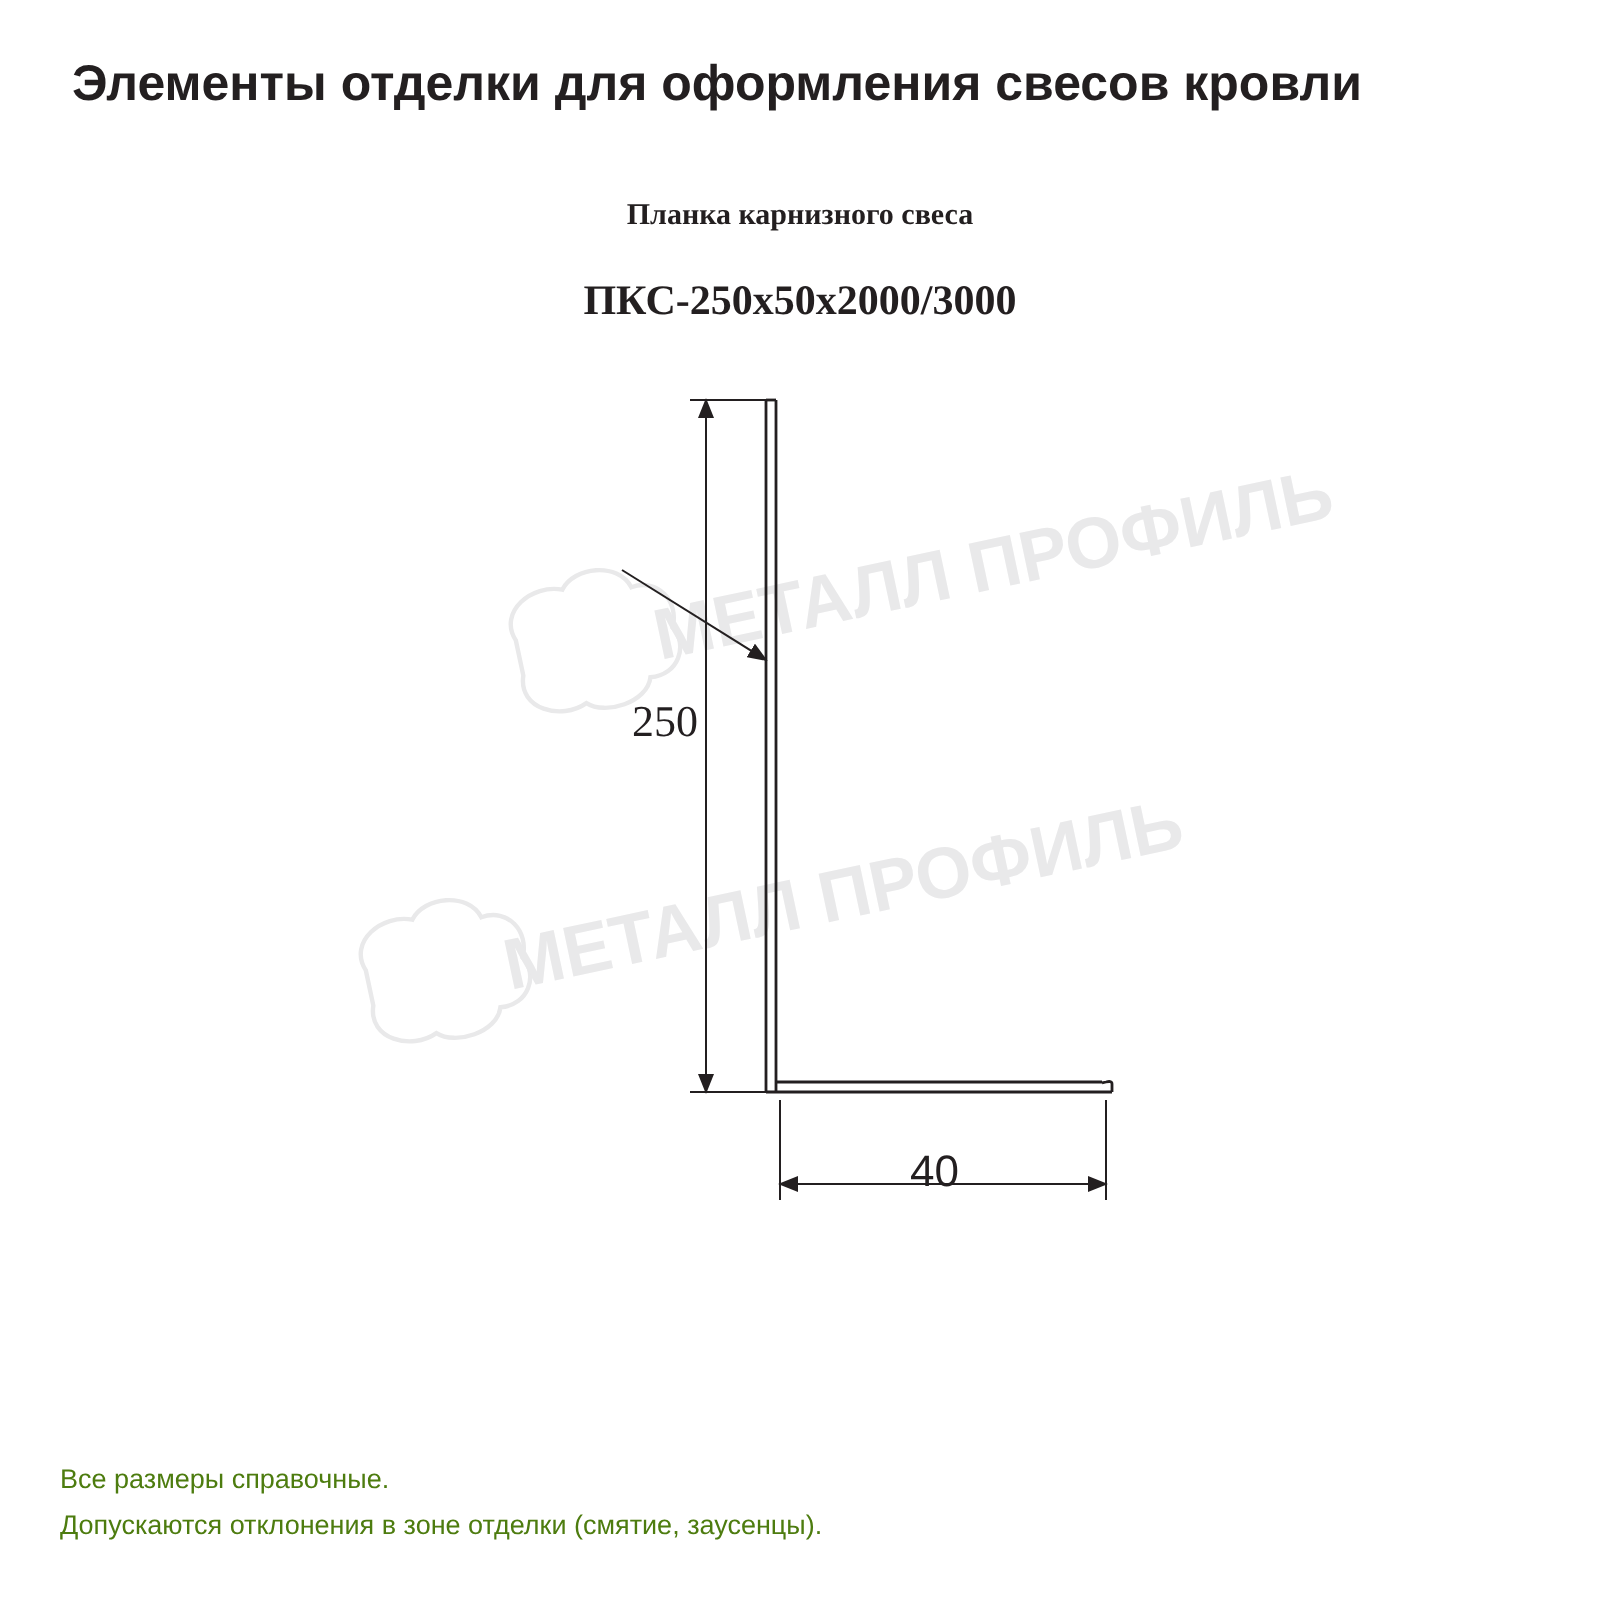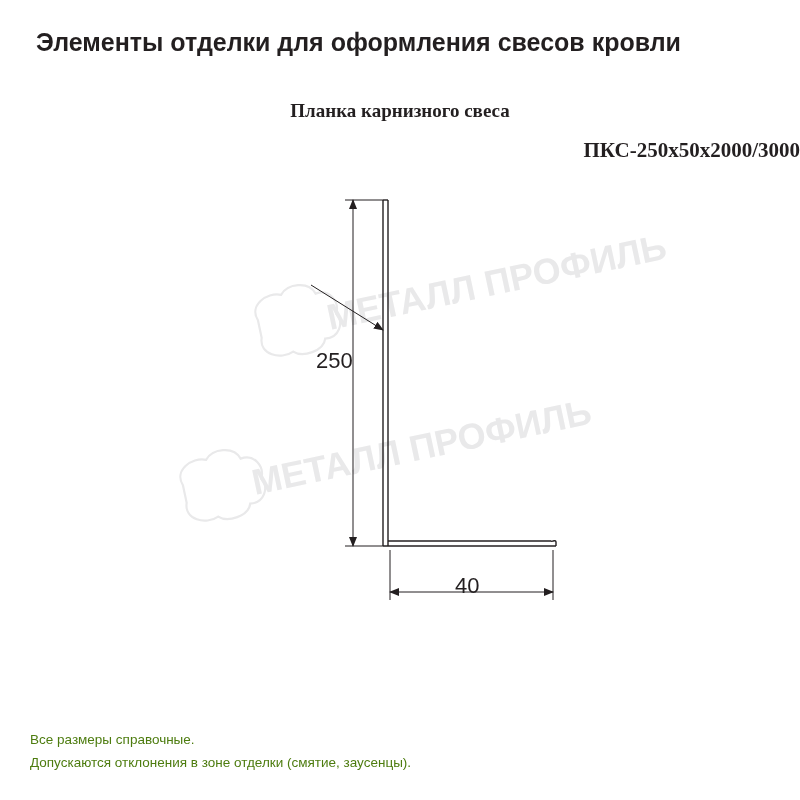--- a/index.html
+++ b/index.html
@@ -34,32 +34,32 @@
     color: #231f20;
     padding-left: 36px;
   }
 
   .subtitle {
     position: absolute;
     top: 100px;
     left: 0;
     width: 800px;
     text-align: center;
-    font-size: 19px;
+    font-size: 15px;
     font-weight: bold;
     font-family: "Liberation Serif", serif;
     color: #231f20;
   }
 
   .code {
     position: absolute;
     top: 138px;
     left: 0;
     width: 800px;
-    text-align: right;
+    text-align: center;
     font-size: 21px;
     font-weight: bold;
     font-family: "Liberation Serif", serif;
     color: #231f20;
   }
 
   .drawing {
     position: absolute;
     top: 170px;
     left: 0;
@@ -97,21 +97,21 @@
     font-size: 14.5px;
     line-height: 1.35;
     color: #231f20;
   }
 
   .dim-250 {
     position: absolute;
     left: 316px;
     top: 178px;
     font-size: 22px;
-    font-family: Liberation Sans, sans-serif;
+    font-family: Liberation Serif, serif;
     color: #231f20;
   }
 
   .dim-50 {
     position: absolute;
     left: 455px;
     top: 403px;
     font-size: 22px;
     font-family: "Liberation Sans", sans-serif;
     color: #231f20;

